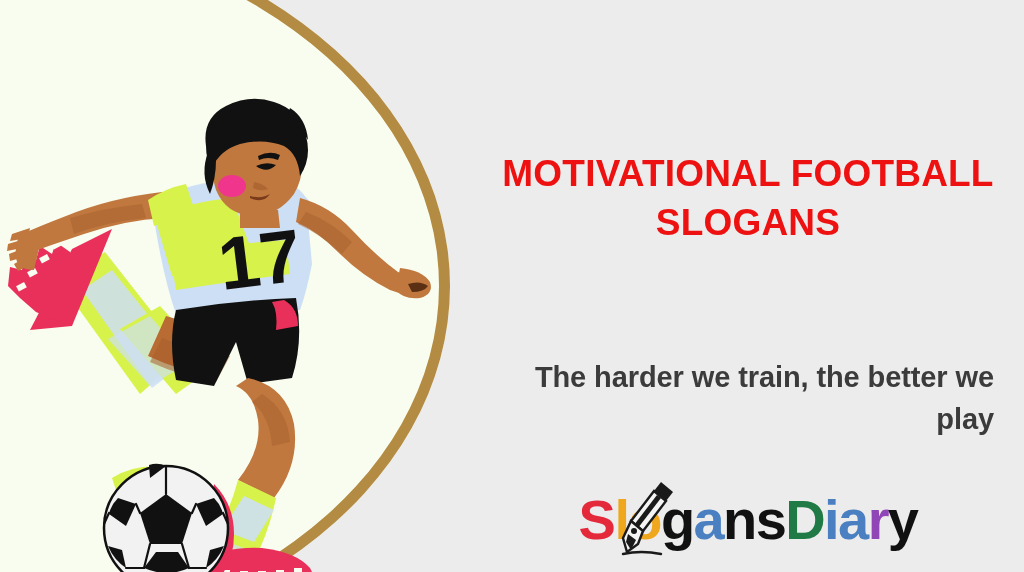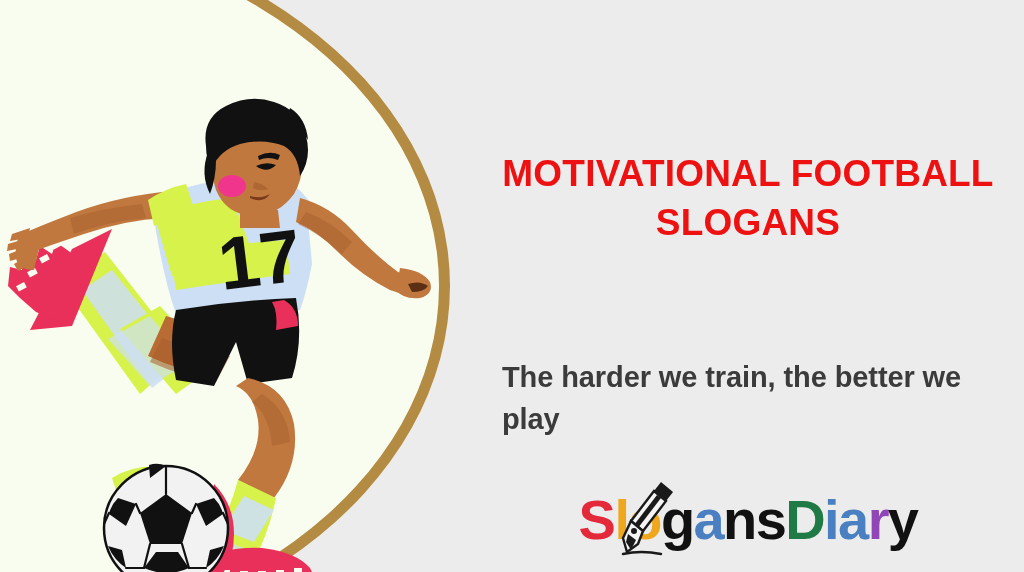--- a/index.html
+++ b/index.html
@@ -73,21 +73,21 @@
     font-weight: bold;
     line-height: 1.34;
     letter-spacing: 0.2px;
     text-transform: uppercase;
   }
   .subtitle {
     position: absolute;
     left: 30px;
     top: 316px;
     width: 492px;
-    text-align: left;
+    text-align: right;
     color: #3b3b3b;
     font-size: 29px;
     font-weight: bold;
     line-height: 1.44;
     letter-spacing: -0.1px;
   }
 
   
   .logo {
     position: absolute;

